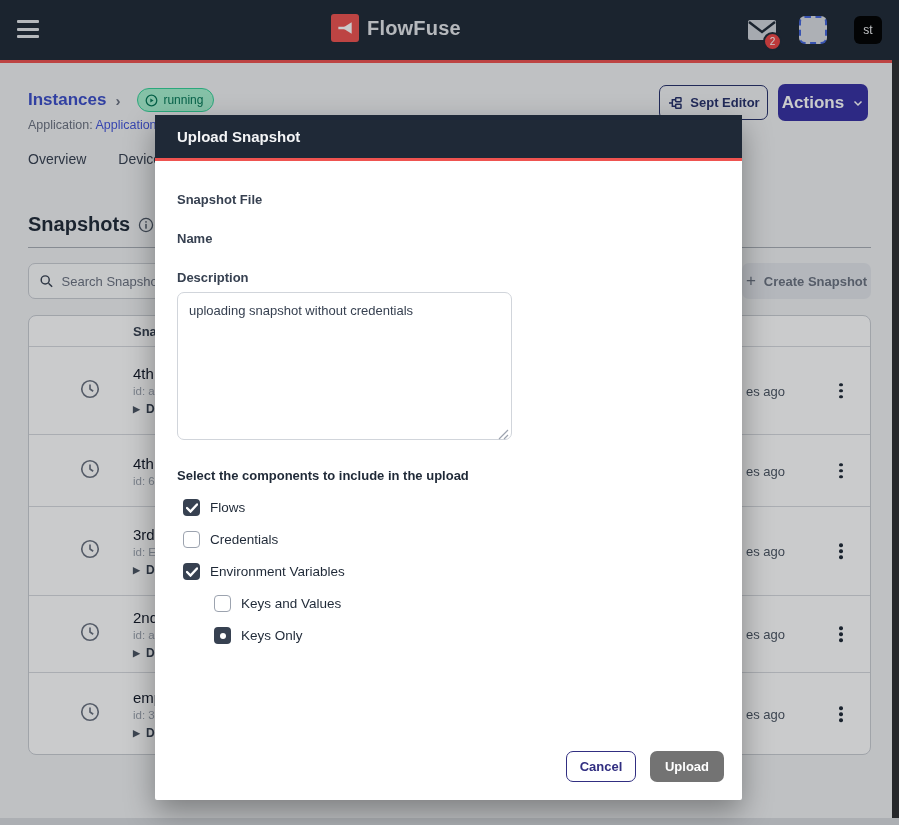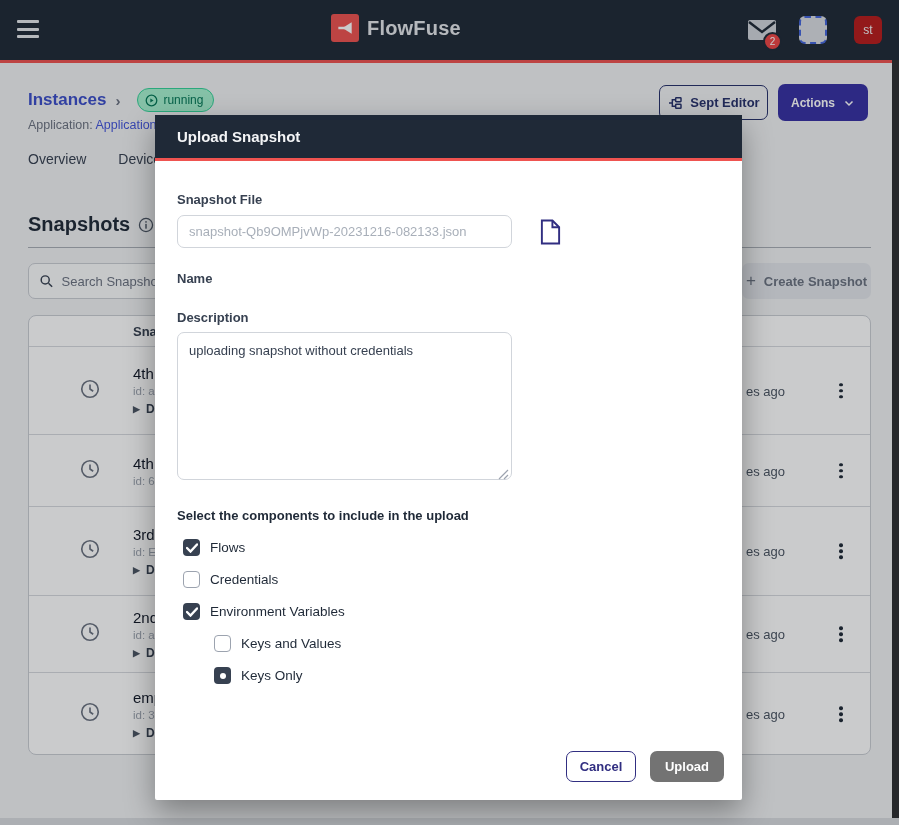--- a/index.html
+++ b/index.html
@@ -10,31 +10,31 @@
   .navbar { position:absolute; top:0; left:0; width:899px; height:60px; background:#1F2937; z-index:1; }
   .navbar-accent { position:absolute; top:60px; left:0; width:899px; height:3px; background:#EF5350; z-index:1; }
   .hamburger { position:absolute; left:17px; top:20px; width:22px; height:18px; display:flex; flex-direction:column; justify-content:space-between; cursor:pointer; }
   .hamburger span { display:block; height:3px; background:#E5E7EB; border-radius:1px; }
   .brand { position:absolute; left:331px; top:14px; display:flex; align-items:center; gap:8px; }
   .brand-mark { width:28px; height:28px; background:#EF5350; border-radius:3px; display:flex; align-items:center; justify-content:center; }
   .brand-name { color:#E5E7EB; font-size:20px; font-weight:700; letter-spacing:0.2px; }
   .nav-mail { position:absolute; left:747px; top:18px; width:30px; height:24px; }
   .nav-badge { position:absolute; left:763px; top:32px; min-width:19px; height:19px; background:#EF4444; border-radius:50%; color:#fff; font-size:10px; display:flex; align-items:center; justify-content:center; border:2px solid #1F2937; }
   .team-avatar { position:absolute; left:799px; top:16px; width:28px; height:28px; border-radius:6px; background:#DADDE2; border:2px dashed #4466DD; }
-  .user-avatar { position:absolute; left:854px; top:16px; width:28px; height:28px; border-radius:6px; background:#b91c1c; color:#F3F4F6; font-size:12px; display:flex; align-items:center; justify-content:center; }
+  .user-avatar { position:absolute; left:854px; top:16px; width:28px; height:28px; border-radius:6px; background:#000000; color:#F3F4F6; font-size:12px; display:flex; align-items:center; justify-content:center; }
 
   
   .content { position:absolute; top:63px; left:0; width:899px; height:762px; background:#F1F2F4; z-index:1; }
   .crumb-row { position:absolute; top:25px; left:28px; display:flex; align-items:center; gap:9px; }
   .crumb-parent { color:#3B4EC9; font-size:17px; font-weight:700; text-decoration:none; cursor:pointer; }
   .crumb-sep { color:#6B7280; font-size:15px; font-weight:700; }
   .crumb-current { color:#111827; font-size:17px; font-weight:700; }
   .run-badge { display:flex; align-items:center; gap:5px; background:#A7F3D0; border:1px solid #34D399; border-radius:12px; height:24px; padding:0 10px 0 7px; margin-left:8px; color:#047857; font-size:12px; }
   .btn-open-editor { position:absolute; top:22px; left:659px; width:109px; height:35px; border:1.5px solid #27316B; border-radius:7px; background:transparent; color:#27316B; font-weight:700; font-size:13px; display:flex; align-items:center; justify-content:center; gap:7px; cursor:pointer; }
-  .btn-actions { position:absolute; top:21px; left:778px; width:90px; height:37px; border-radius:7px; background:#3730A3; color:#fff; font-weight:700; font-size:12px; display:flex; align-items:center; justify-content:center; gap:8px; cursor:pointer; border:none; }
+  .btn-actions { position:absolute; top:21px; left:778px; width:90px; height:37px; border-radius:7px; background:#3730A3; color:#fff; font-weight:700; font-size:17px; display:flex; align-items:center; justify-content:center; gap:8px; cursor:pointer; border:none; }
   .app-row { position:absolute; top:55px; left:28px; font-size:12.5px; }
   .app-label { color:#6B7280; }
   .app-link { color:#4355DB; cursor:pointer; }
   .tabs { position:absolute; top:88px; left:28px; display:flex; gap:32px; }
   .tab { font-size:14px; color:#374151; padding-bottom:6px; cursor:pointer; }
 
   .section-title-row { position:absolute; top:150px; left:28px; display:flex; align-items:center; gap:8px; }
   .section-title { font-size:20px; font-weight:600; color:#1F2937; }
   .divider { position:absolute; top:184px; left:28px; width:843px; height:1px; background:#A8ADB5; }
 
@@ -298,29 +298,20 @@
 <div class="overlay"></div>
 
 <div class="modal">
   <div class="modal-head">
     <span class="modal-title">Upload Snapshot</span>
   </div>
   <div class="modal-redbar"></div>
   <div class="modal-body">
 
     <label class="field-label">Snapshot File</label>
-    <div class="file-row">
-      <input class="input-file" type="text" placeholder="snapshot-Qb9OMPjvWp-20231216-082133.json" style="">
-      <button class="file-icon-btn">
-        <svg width="23" height="28" viewBox="0 0 24 28" fill="none" stroke="#312E81" stroke-width="2">
-            <path d="M3 2 H14 L21 9 V26 H3 Z"></path>
-            <path d="M14 2 V9 H21"></path>
-          </svg>
-      </button>
-    </div>
 
     <label class="field-label name-label">Name</label>
 
     <label class="field-label desc-label">Description</label>
     <div class="textarea-wrap">
       <textarea class="textarea-desc" style="">uploading snapshot without credentials</textarea>
       <svg class="resize-corner" width="11" height="11" viewBox="0 0 11 11">
           <path d="M10 1 L1 10 M10 6 L6 10" stroke="#9CA3AF" stroke-width="1.2"></path>
         </svg>
     </div>

